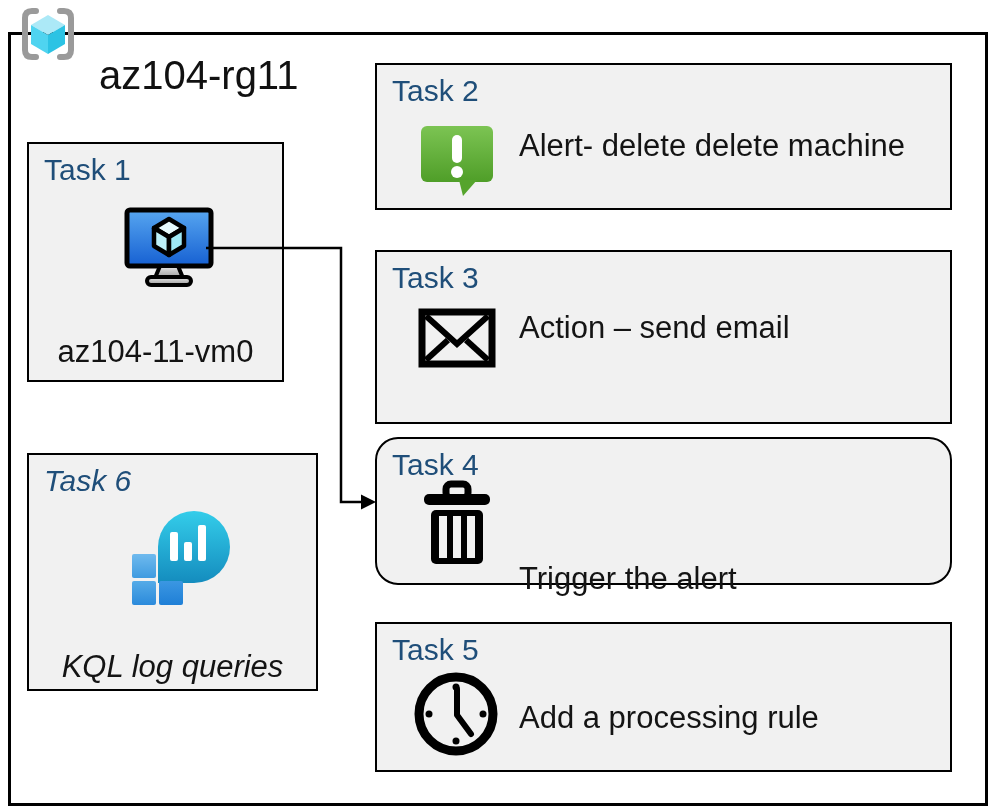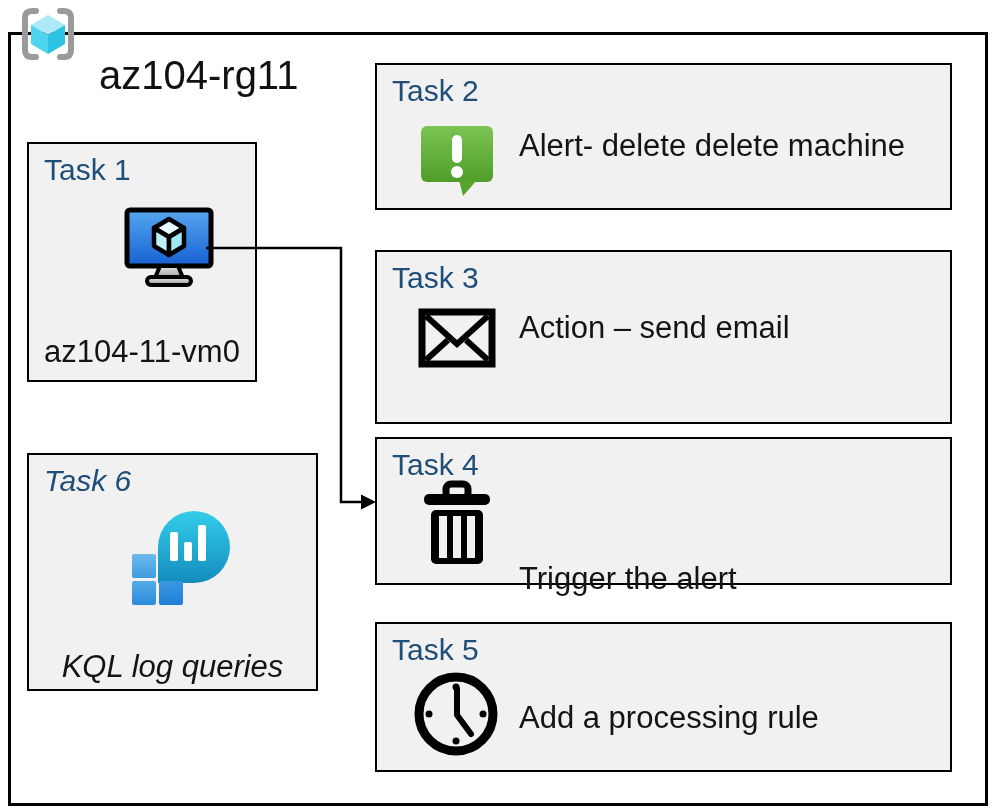--- a/index.html
+++ b/index.html
@@ -15,25 +15,25 @@
                  background:#fff; padding:0 14px; font-size:40px; color:#111; z-index:4;
                  white-space:nowrap;margin-top:40px; }
 
   .card { position:absolute; background:#f1f1f1; border:2px solid #000; }
   .task-label { position:absolute; left:15px; top:9px; font-size:30px; color:#1f4e79;
                 white-space:nowrap; }
   .card-icon { position:absolute; }
   .card-text { position:absolute; font-size:31px; color:#141414; white-space:nowrap; }
   .center-text { left:0; width:100%; text-align:center;margin-top:20px; }
 
-  .card-task1 { left:16px;  top:107px; width:230px; height:240px; }
+  .card-task1 { left:16px;  top:107px; width:257px; height:240px; }
   .card-task6 { left:16px;  top:418px; width:291px; height:238px;font-style:italic; }
   .card-task2 { left:364px; top:28px;  width:577px; height:147px; }
   .card-task3 { left:364px; top:215px; width:577px; height:174px; }
-  .card-task4 { left:364px; top:402px; width:577px; height:148px; }
+  .card-task4 { left:364px; top:402px; width:577px; height:148px;border-radius:23px; }
   .card-task5 { left:364px; top:587px; width:577px; height:150px; }
 
   .arrow-svg { position:absolute; left:0; top:0; width:993px; height:811px;
                z-index:6; pointer-events:none; }
 </style>
 </head>
 <body>
 
 <div class="canvas">
 

